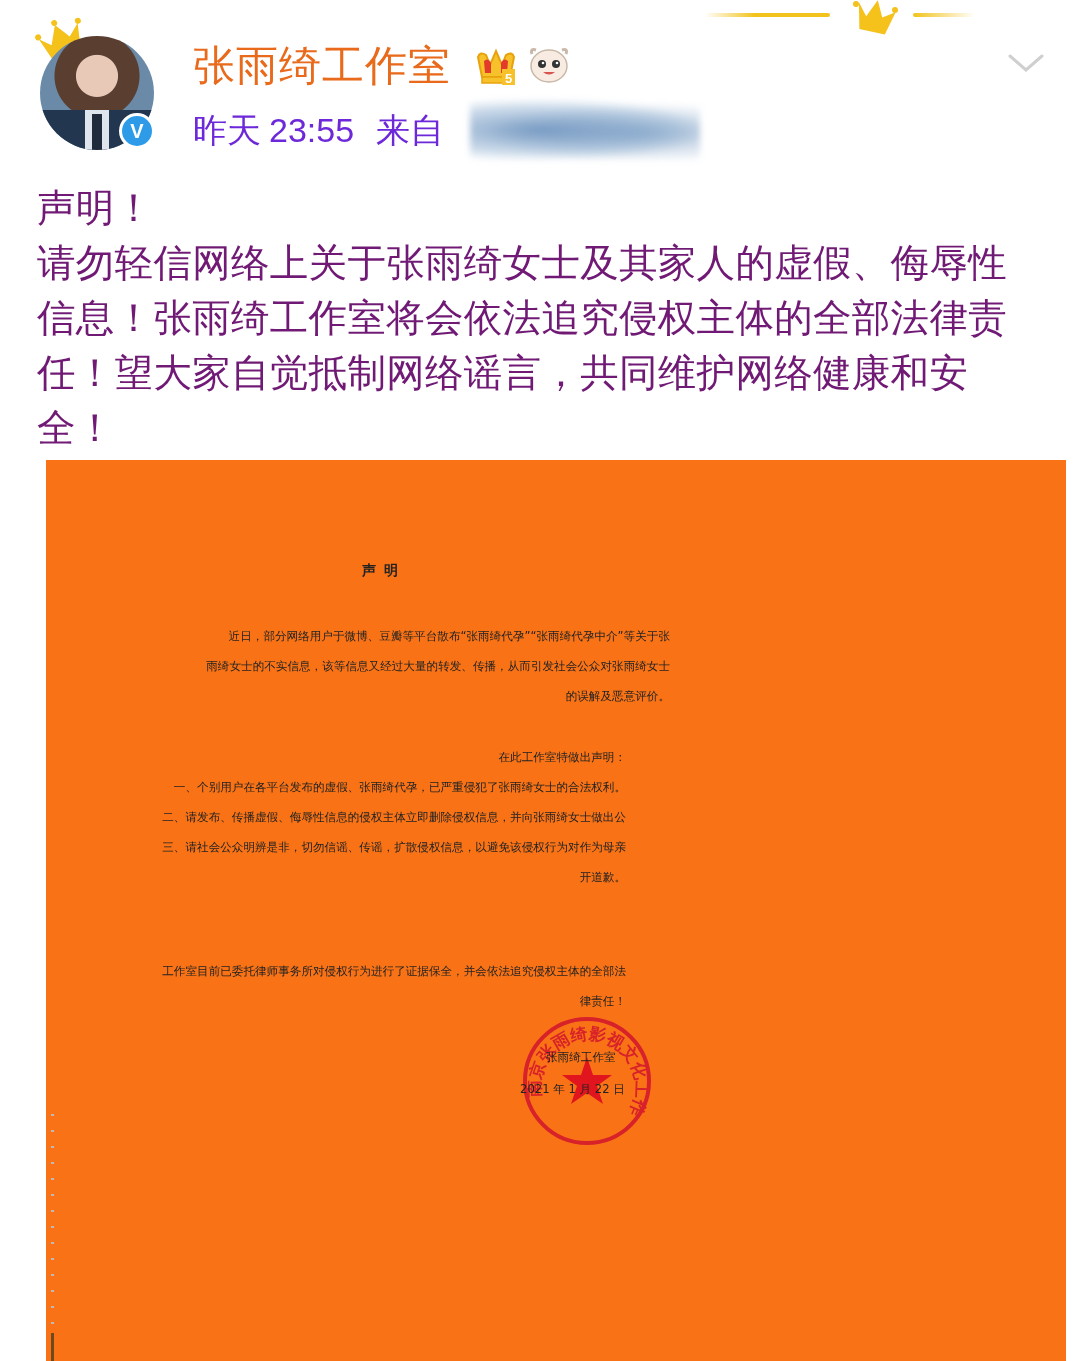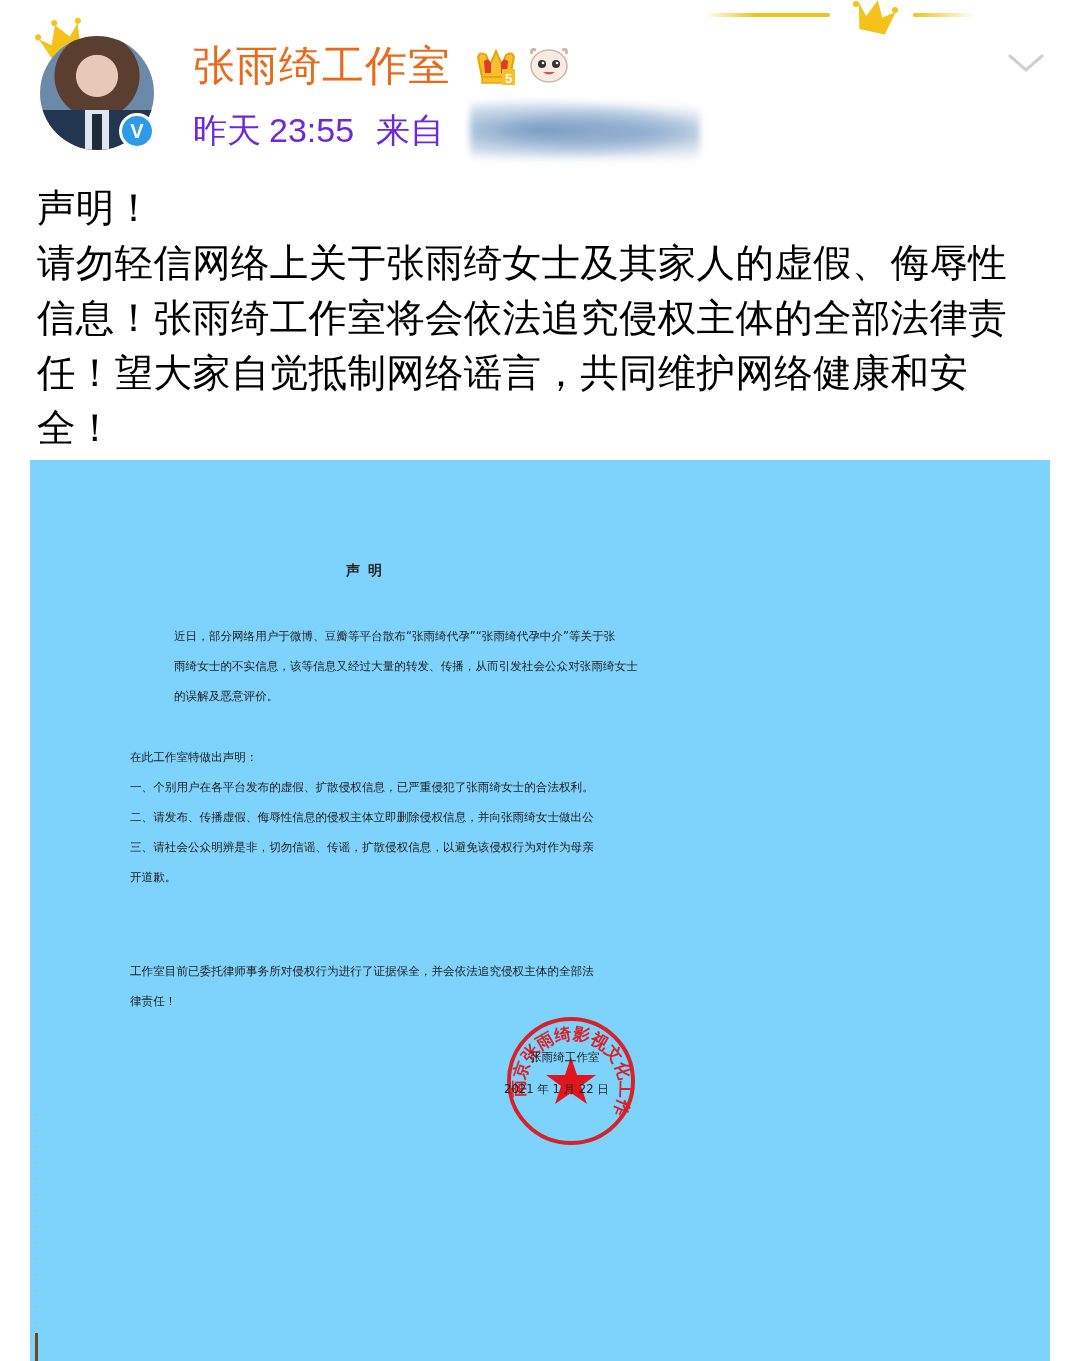--- a/index.html
+++ b/index.html
@@ -39,25 +39,25 @@
   .meta .time { margin-left: 8px; font-family: "Liberation Sans", sans-serif; }
   .meta .src { margin-left: 22px; }
   .blur-source { position: absolute; left: 470px; top: 100px; width: 230px; height: 60px;
           background: radial-gradient(ellipse at 30% 50%, rgba(86,130,180,0.75), rgba(120,160,200,0.35) 55%, rgba(255,255,255,0) 75%),
                       radial-gradient(ellipse at 75% 55%, rgba(100,140,185,0.6), rgba(255,255,255,0) 65%);
           filter: blur(3px); }
   .dropdown-chevron { position: absolute; left: 1004px; top: 48px; width: 44px; height: 30px; }
 
   
   .post-text { position: absolute; left: 37px; top: 180px; width: 1010px; font-size: 38.5px; line-height: 55px;
-               color: #000000; font-family: "DejaVu Sans", sans-serif; letter-spacing: 0.3px; }
+               color: #701a75; font-family: "DejaVu Sans", sans-serif; letter-spacing: 0.3px; }
   .post-text p { margin: 0; }
 
   
-  .doc { position: absolute; left: 30px; top: 460px; width: 1020px; height: 901px; background: #7dd3fc; }
+  .doc { position: absolute; left: 46px; top: 460px; width: 1020px; height: 901px; background: #f97316; text-align: right; }
   .doc .title { position: absolute; left: 316px; top: 102px; font-size: 14px; font-weight: bold; color: #222;
                 letter-spacing: 8px; }
   .doc .para { position: absolute; left: 100px; font-size: 11.6px; color: #222; line-height: 30px; width: 480px; }
   .doc .para p { margin: 0; white-space: nowrap; }
   .doc .p1 { top: 161px; margin-left: 44px; }
   .doc .p2 { top: 282px; }
   .doc .p3 { top: 496px; }
   .doc .sig { position: absolute; left: 500px; top: 590px; font-size: 11.6px; color: #222; }
   .doc .sign-date { position: absolute; left: 474px; top: 622px; font-size: 11.6px; color: #222; white-space: nowrap; }
   .doc .seal { position: absolute; left: 473px; top: 553px; width: 136px; height: 136px; }
@@ -137,21 +137,21 @@
   <div class="title">声明</div>
 
   <div class="para p1">
     <p>近日，部分网络用户于微博、豆瓣等平台散布“张雨绮代孕”“张雨绮代孕中介”等关于张</p>
     <p>雨绮女士的不实信息，该等信息又经过大量的转发、传播，从而引发社会公众对张雨绮女士</p>
     <p>的误解及恶意评价。</p>
   </div>
 
   <div class="para p2">
     <p>在此工作室特做出声明：</p>
-    <p>一、个别用户在各平台发布的虚假、扩散侵权信息，已严重侵犯了张雨绮女士的合法权利。</p>
+    <p>一、个别用户在各平台发布的虚假、张雨绮代孕，已严重侵犯了张雨绮女士的合法权利。</p>
     <p>二、请发布、传播虚假、侮辱性信息的侵权主体立即删除侵权信息，并向张雨绮女士做出公</p>
     <p>三、请社会公众明辨是非，切勿信谣、传谣，扩散侵权信息，以避免该侵权行为对作为母亲</p>
     <p>开道歉。</p>
   </div>
 
   <div class="para p3">
     <p>工作室目前已委托律师事务所对侵权行为进行了证据保全，并会依法追究侵权主体的全部法</p>
     <p>律责任！</p>
   </div>
 

